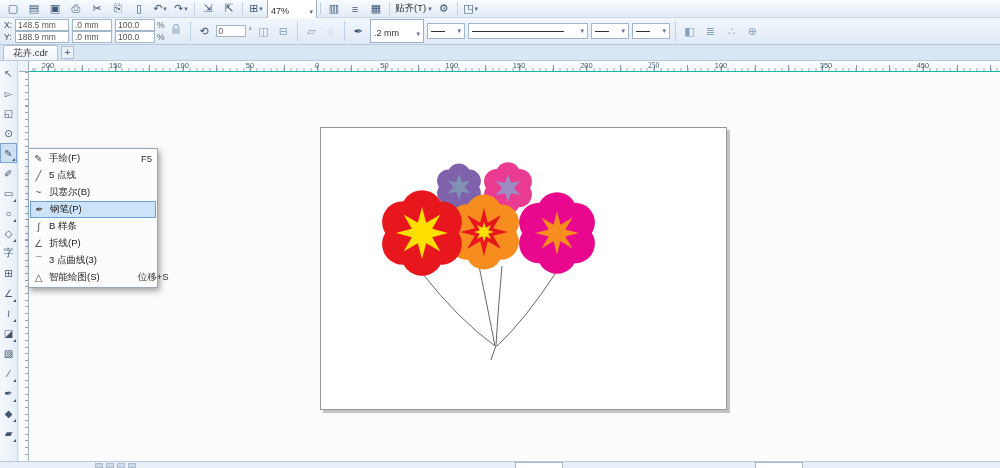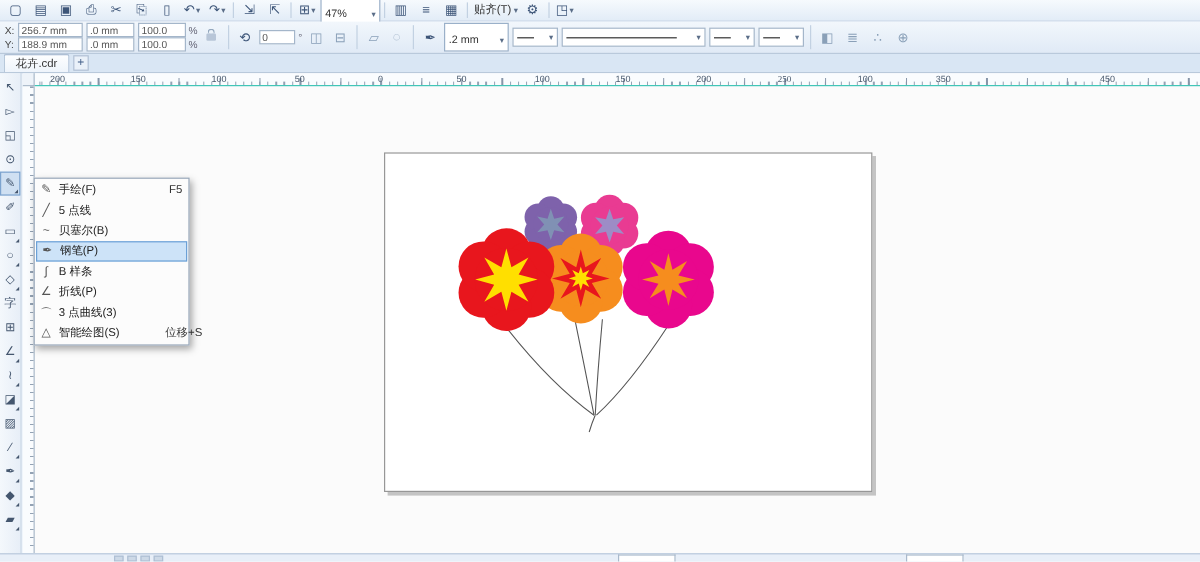--- a/index.html
+++ b/index.html
@@ -175,21 +175,21 @@
     <div class="tb-btn">
       <span>◳</span>
       <span class="arrow">▾</span>
     </div>
   </div>
 
 <div id="property-bar">
   <div class="stack">
     <div class="pfield">
       <span class="plabel">X:</span>
-      <span class="pvalue">256.7 mm</span>
+      <span class="pvalue">148.5 mm</span>
     </div>
     <div class="pfield">
       <span class="plabel">Y:</span>
       <span class="pvalue">188.9 mm</span>
     </div>
   </div>
   <div class="stack">
     <div class="pfield">
         <span class="pvalue small">.0 mm</span>
       </div>
@@ -283,21 +283,21 @@
     <span class="rlabel" style="left: 86.3px;">150</span>
     <span class="rlabel" style="left: 153.6px;">100</span>
     <span class="rlabel" style="left: 220.9px;">50</span>
     <span class="rlabel" style="left: 288.2px;">0</span>
     <span class="rlabel" style="left: 355.5px;">50</span>
     <span class="rlabel" style="left: 422.8px;">100</span>
     <span class="rlabel" style="left: 490.1px;">150</span>
     <span class="rlabel" style="left: 557.4px;">200</span>
     <span class="rlabel" style="left: 624.7px; font-family: Liberation Serif, serif;">250</span>
     <span class="rlabel" style="left: 692px;">100</span>
-    <span class="rlabel" style="left: 757px;">350</span>
+    <span class="rlabel" style="left: 797px;">350</span>
     <span class="rlabel" style="left: 826.6px; margin-top: 40px;">400</span>
     <span class="rlabel" style="left: 893.9px; text-align: right;">450</span>
   </div>
 <div id="v-ruler"></div>
 
 <div id="toolbox">
     <div class="tool">
       <span>↖</span>
     </div>
     <div class="tool">

